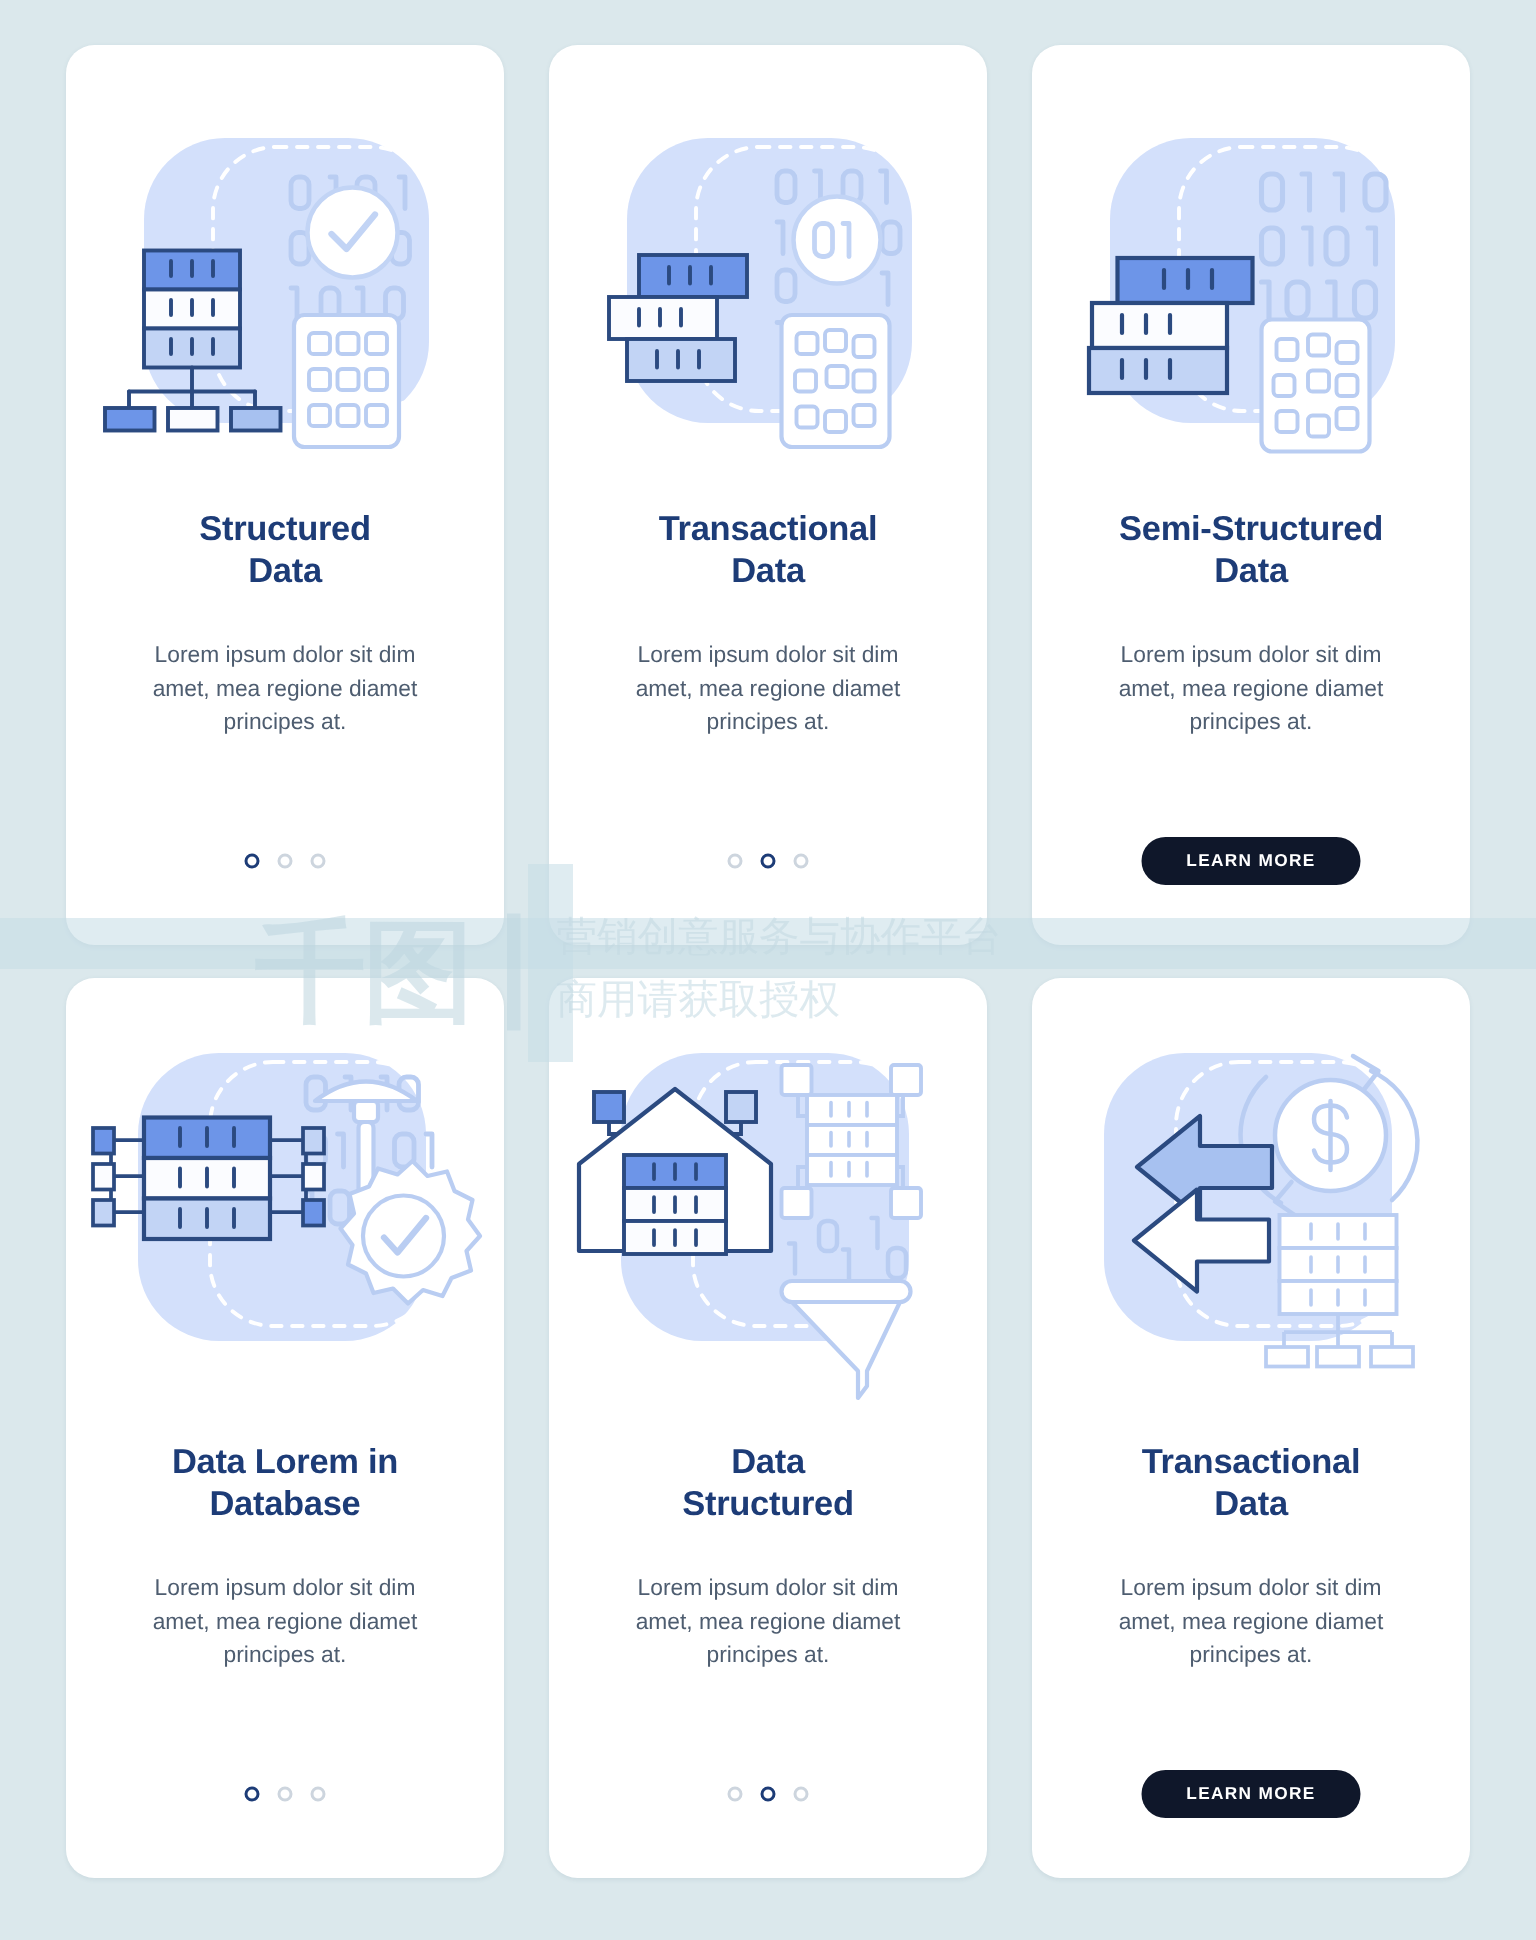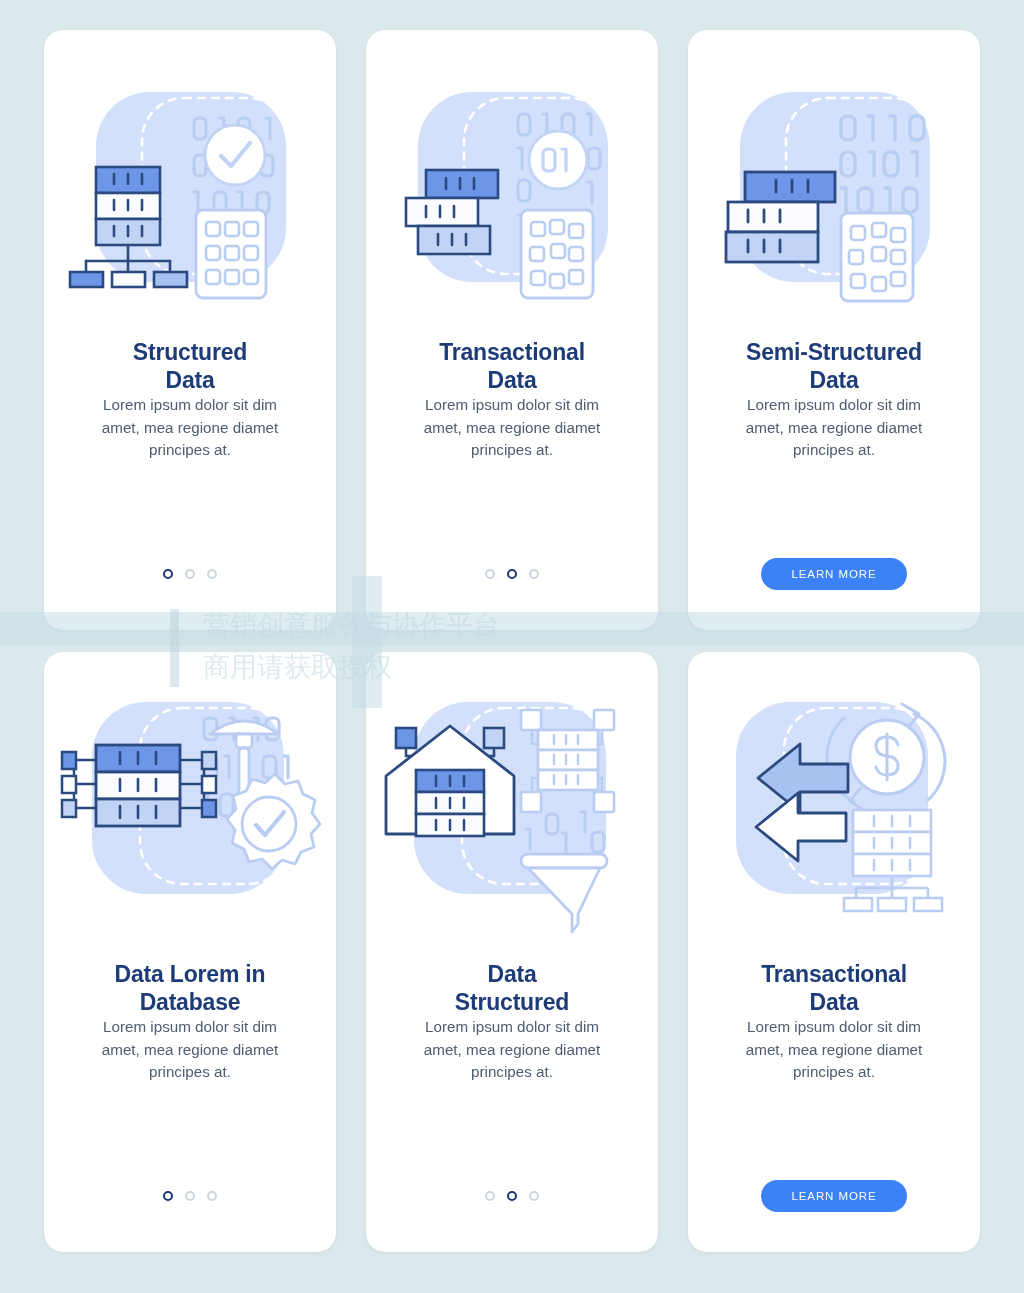--- a/index.html
+++ b/index.html
@@ -52,20 +52,21 @@
     letter-spacing:-0.2px;
     margin-top:8px;
     width:250px;
   }
   .desc{
     color:#4e5d70;
     font-size:15.2px;
     line-height:22.5px;
     text-align:center;
     width:210px;
+    margin-top:32px;
   }
 
   .spacer{ flex:1 1 auto; }
 
   
   .dots{
     display:flex;
     gap:12px;
     align-items:center;
     justify-content:center;
@@ -74,24 +75,24 @@
   }
   .dot{
     width:10px;height:10px;border-radius:50%;
     border:2.6px solid #cdd5de;
     background:transparent;
   }
   .dot.active{ border-color:#1d3c77; }
 
   
   .cta{
-    background:#3b82f6;
+    background:#0f172a;
     color:#ffffff;
     font-size:11.5px;
-    font-weight:normal;
+    font-weight:bold;
     letter-spacing:0.9px;
     border:none;
     border-radius:22px;
     width:146px;height:32px;
     margin-bottom:40px;
     cursor:pointer;
     display:flex;align-items:center;justify-content:center;text-align:center;
   }
 
   
@@ -522,20 +523,21 @@
       <div class="desc">Lorem ipsum dolor sit dim amet, mea regione diamet principes at.</div>
       <div class="spacer"></div>
       <button class="cta">LEARN MORE</button>
     </div>
 
   </div>
 
   <div class="wm-band"></div>
   <div class="wm-band2"></div>
   <div class="wm">
+    <div class="wm-logo">千图</div>
     <div class="wm-bar"></div>
     <div>
       <div class="wm-txt">营销创意服务与协作平台</div>
       <div class="wm-txt">商用请获取授权</div>
     </div>
   </div>
 
 </div>
 
 </body></html>

